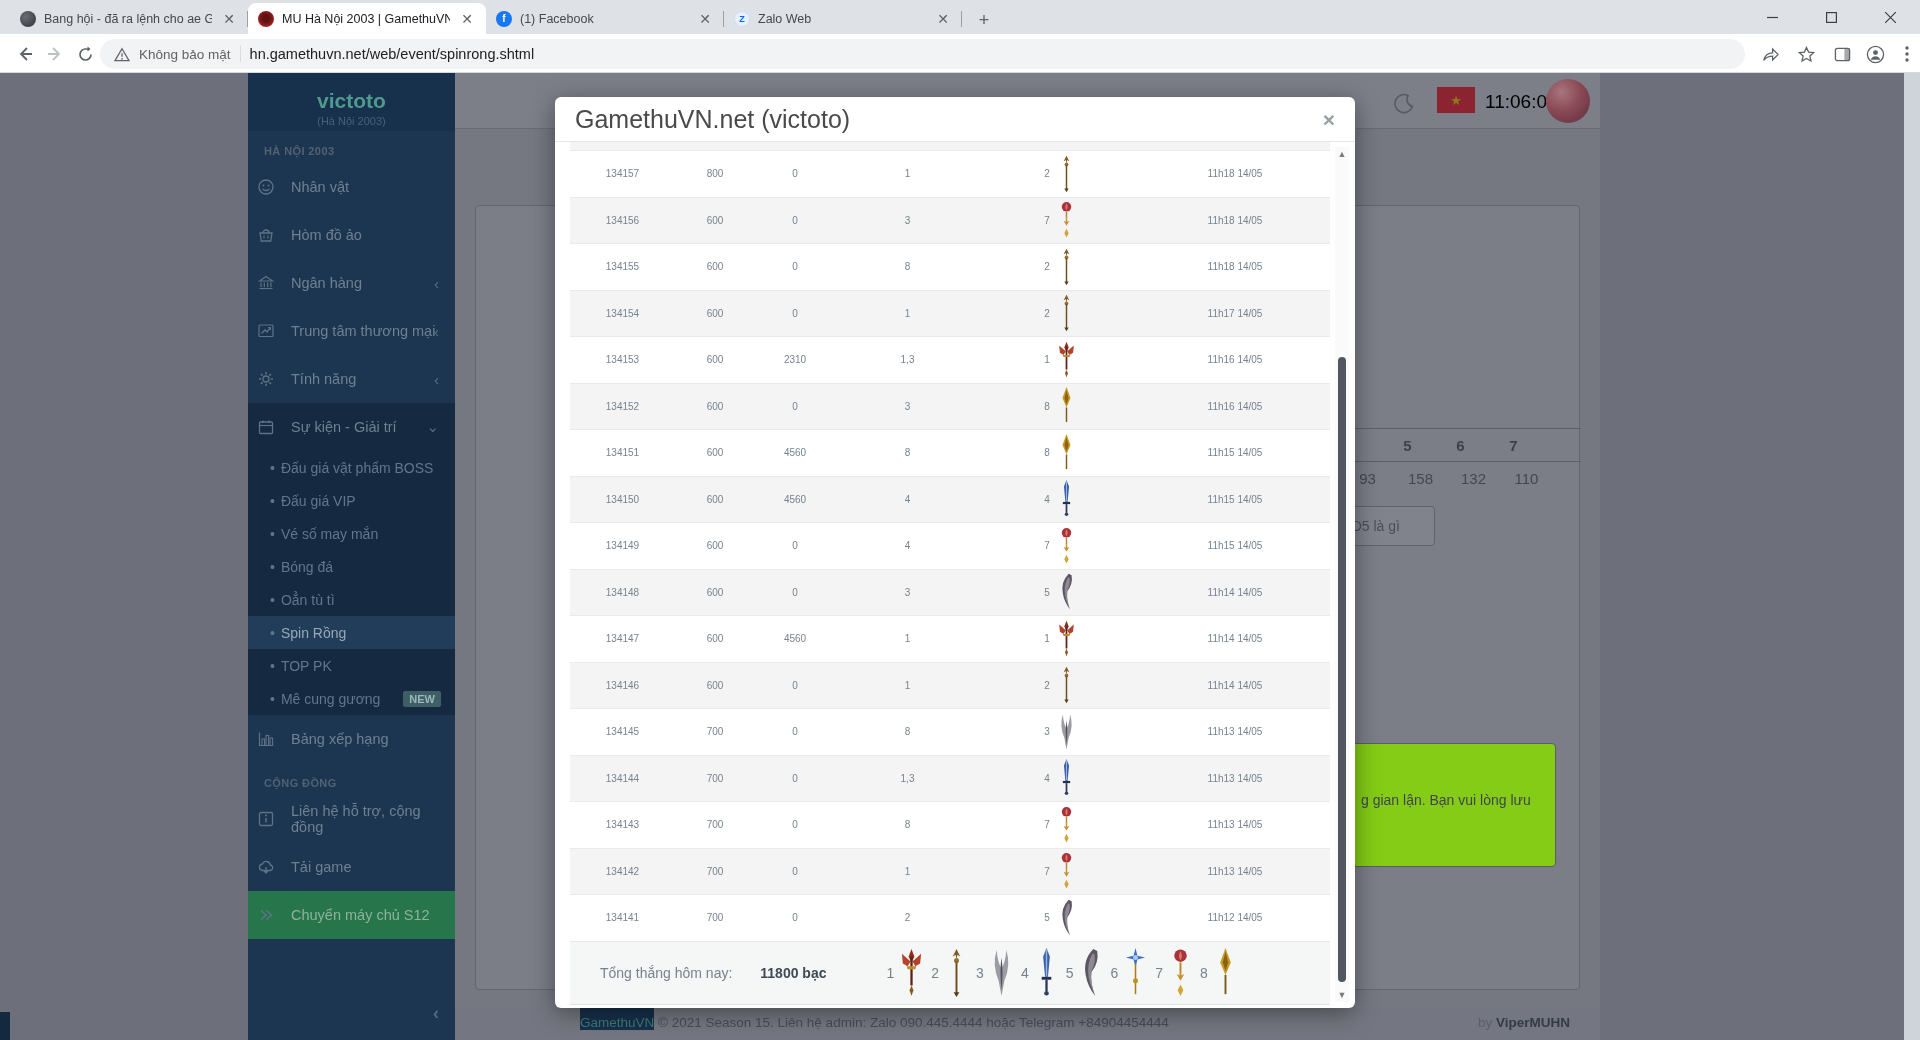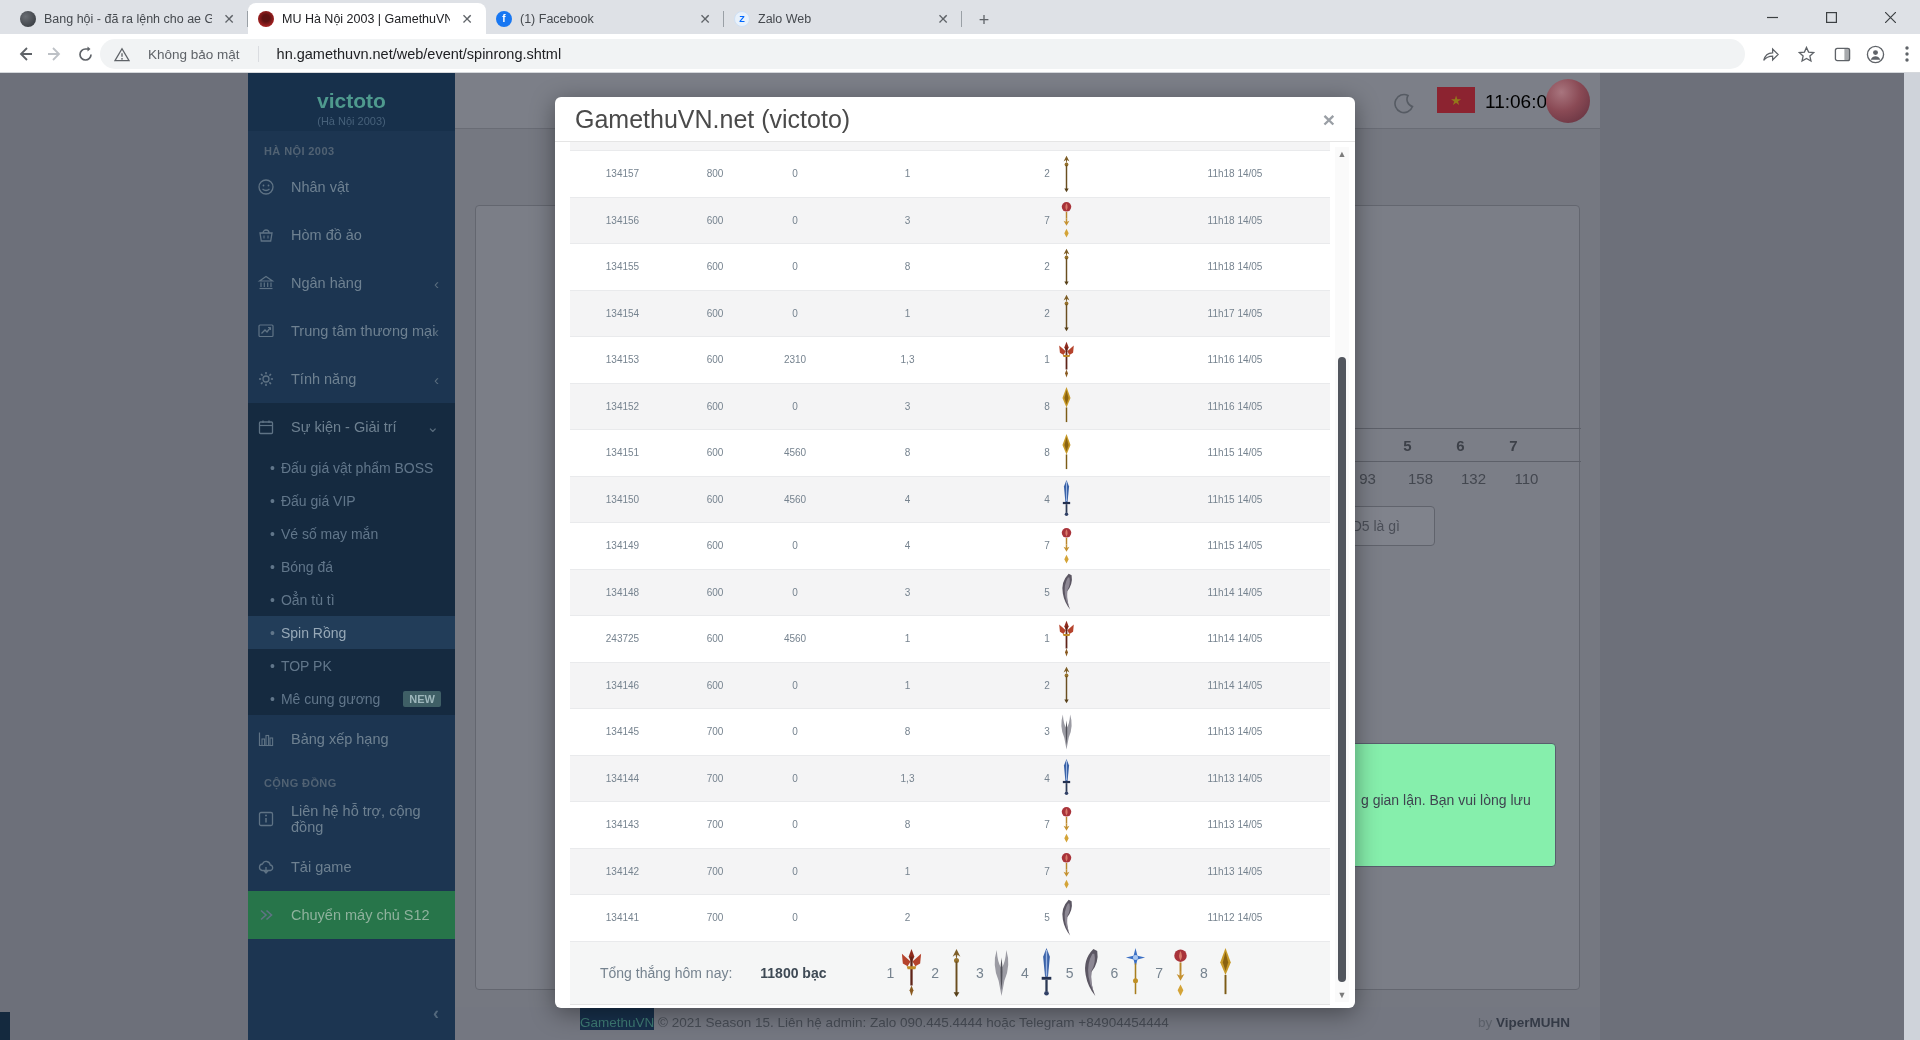--- a/index.html
+++ b/index.html
@@ -24,21 +24,21 @@
   .newtab{width:28px;height:28px;margin-left:8px;display:flex;align-items:center;justify-content:center;
           color:#5f6368;font-size:18px;}
   .wincontrols{position:absolute;right:0;top:0;height:34px;display:flex;}
   .winbtn{width:59px;height:34px;display:flex;align-items:center;justify-content:center;color:#3c4043;}
 
   .toolbar{position:absolute;left:0;top:34px;width:1920px;height:39px;background:#fff;
            border-bottom:1px solid #d5d8dc;box-sizing:border-box;}
   .navbtn{position:absolute;top:5px;width:30px;height:30px;display:flex;align-items:center;
           justify-content:center;color:#5f6368;}
   .urlpill{position:absolute;left:100px;top:5px;width:1645px;height:30px;border-radius:15px;
-           background:#f1f3f4;display:flex;align-items:center;padding:0 14px;box-sizing:border-box;gap:18px;}
+           background:#f1f3f4;display:flex;align-items:center;padding:0 14px;box-sizing:border-box;gap:9px;}
   .sec-label{color:#5f6368;font-size:13.5px;white-space:nowrap;}
   .url-div{width:1px;height:16px;background:#dadce0;}
   .url-text{color:#202124;font-size:14.5px;white-space:nowrap;}
   .tb-ico{position:absolute;top:6px;width:28px;height:28px;display:flex;align-items:center;
           justify-content:center;color:#5f6368;}
 
   
   .page{position:absolute;left:0;top:73px;width:1920px;height:967px;background:#6d707a;}
   .content-bg{position:absolute;left:455px;top:0;width:1145px;height:967px;background:#757881;}
   .hdrbar{position:absolute;left:455px;top:0;width:1145px;height:56px;background:#7c7f88;
@@ -51,21 +51,21 @@
   .moon{position:absolute;left:1393px;top:20px;color:#565b63;}
   .bigpanel{position:absolute;left:475px;top:132px;width:1105px;height:785px;background:#7b7e87;
             border:1px solid #63666f;border-radius:4px;box-sizing:border-box;}
   .frag-line{position:absolute;height:1px;background:#5d6069;}
   .frag-row{position:absolute;display:flex;}
   .frag-row span{width:53px;text-align:center;font-size:15px;color:#43474f;}
   .frag-row.hd span{font-weight:bold;color:#3d4149;}
   .md5btn{position:absolute;left:1305px;top:433px;width:128px;height:38px;background:#80838c;
           border:1px solid #60636c;border-radius:4px;color:#4b4f58;font-size:14px;
           display:flex;align-items:center;justify-content:center;}
-  .notice{position:absolute;left:1306px;top:670px;width:250px;height:124px;background:#86efac;
+  .notice{position:absolute;left:1306px;top:670px;width:250px;height:124px;background:#84cc16;
           border:1px solid #585e6d;border-radius:4px;box-sizing:border-box;}
   .notice span{position:absolute;left:54px;top:48px;font-size:14px;color:#3f4550;white-space:nowrap;}
   .pagefooter{position:absolute;left:455px;top:934px;width:1145px;height:33px;background:#747781;
               font-size:13.5px;color:#474c55;}
   .pf-text{position:absolute;left:125px;top:8px;white-space:nowrap;}
   .pf-text .brand{color:#3e7b74;}
   .pf-credit{position:absolute;right:30px;top:8px;color:#5a5f68;}
   .pf-credit b{color:#343a46;}
   .corner-accent{position:absolute;left:0;top:939px;width:10px;height:28px;background:#14293e;}
   .winscroll{position:absolute;left:1904px;top:0;width:16px;height:967px;background:#cfd3da;}
@@ -566,21 +566,21 @@
               <span class="c-prize">
                 <span>5</span>
                 <svg viewBox="0 0 24 52">
                   <path d="M15 1 Q4 12 7 28 Q9 40 17 50 Q11 36 13 25 Q21 15 19 3 Z" fill="#5b5662"></path>
                   <path d="M14 6 Q8 16 10 30 Q11 38 15 45 Q12 34 13 24 Q18 15 16 6 Z" fill="#8d8894"></path>
                 </svg>
               </span>
               <span class="c-time">11h14 14/05</span>
             </div>
             <div class="trow">
-              <span class="c-id">243725</span>
+              <span class="c-id">134147</span>
               <span class="c-bet">600</span>
               <span class="c-win">4560</span>
               <span class="c-pick">1</span>
               <span class="c-prize">
                 <span>1</span>
                 <svg viewBox="0 0 24 52">
                   <path d="M2 6 L11 14 L8 19 L3 16 Z" fill="#b5432c"></path>
                   <path d="M22 6 L13 14 L16 19 L21 16 Z" fill="#b5432c"></path>
                   <path d="M12 1 L15 9 L12 15 L9 9 Z" fill="#8f2b1d"></path>
                   <rect x="10.8" y="9" width="2.4" height="30" fill="#5f2418"></rect>

